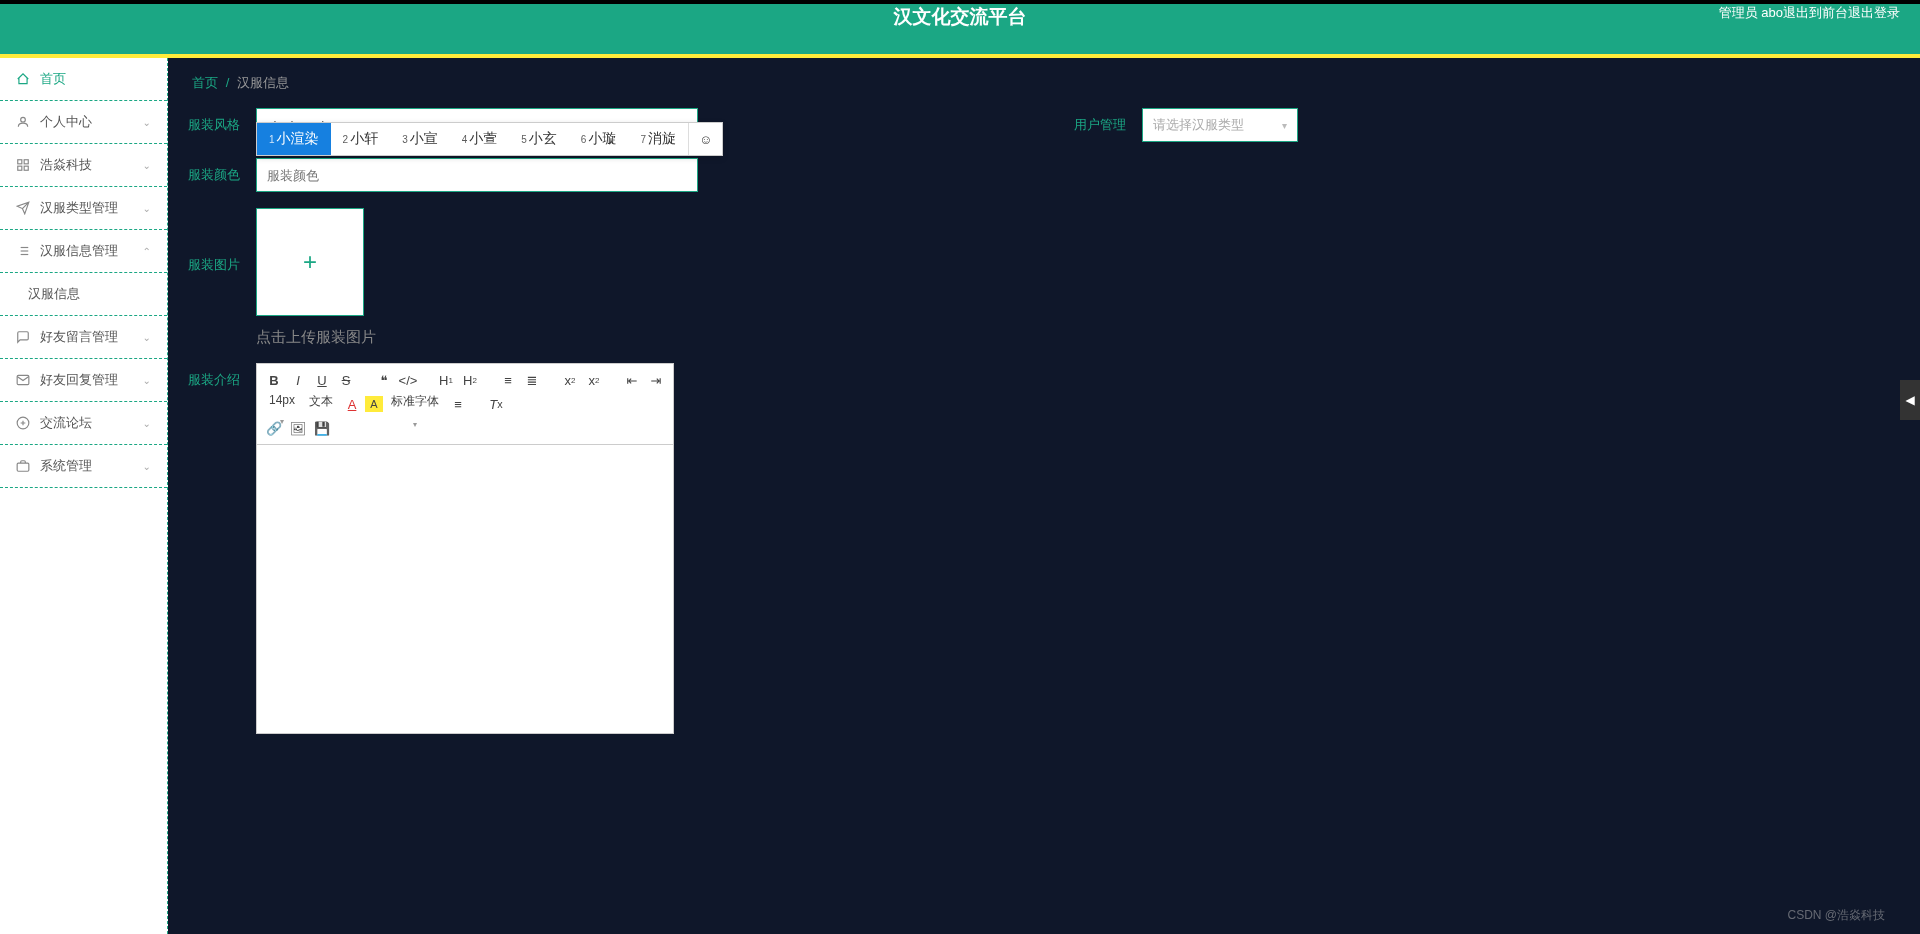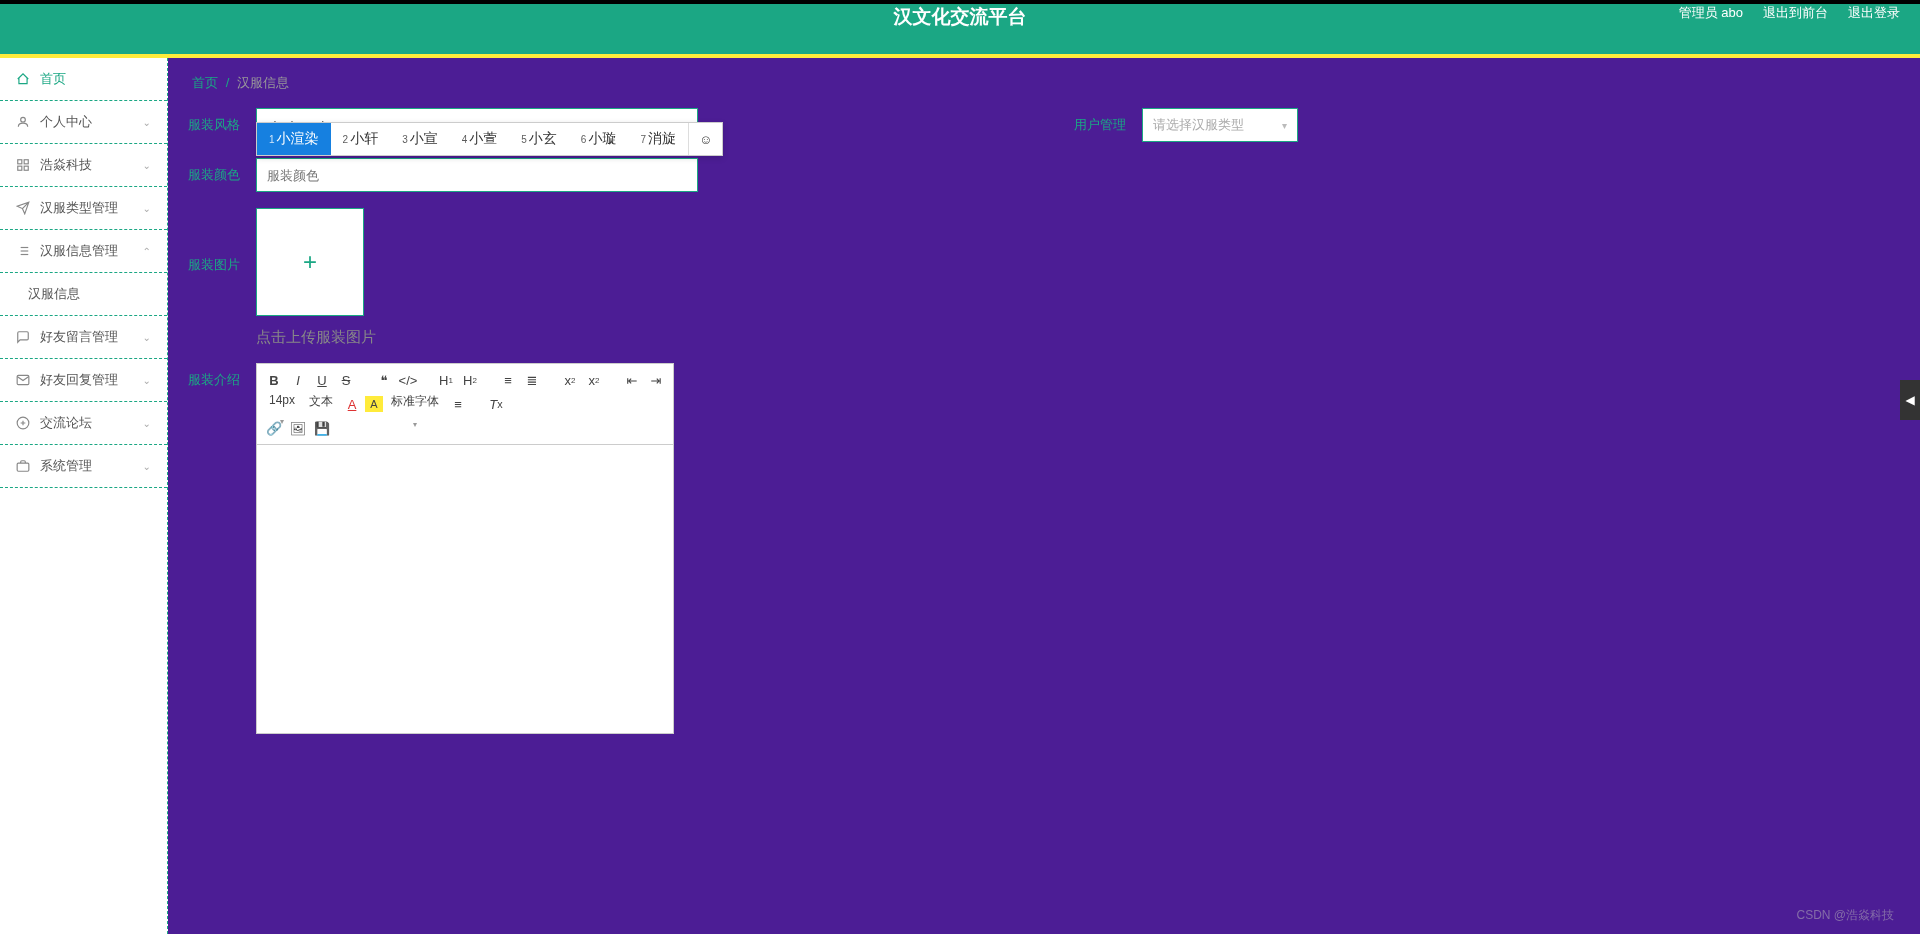--- a/index.html
+++ b/index.html
@@ -1,34 +1,34 @@
 <!DOCTYPE html>
 <html><head>
   <meta charset="utf-8">
   <style>
     * { box-sizing: border-box; margin: 0; padding: 0; }
     body { font-family: "Microsoft YaHei", Arial, sans-serif; font-size: 13px; color: #333; background: #fff; }
     
     .top-black { height: 4px; background: #000; }
     .header { height: 50px; background: #1ba784; display: flex; padding: 0 20px; position: relative; }
     .header-title { position: absolute; left: 50%; transform: translateX(-50%); color: #fff; font-size: 19px; font-weight: bold; }
-    .header-right { margin-left: auto; display: flex; gap: 20px; }
+    .header-right { margin-left: auto; display: flex; }
     .header-link { color: #fff; font-size: 13px; cursor: pointer; }
     .yellow-bar { height: 4px; background: #ffeb3b; }
     
     .layout { display: flex; height: calc(100vh - 58px); }
     
     .sidebar { width: 168px; background: #fff; border-right: 1px dashed #1ba784; }
     .menu-item { display: flex; align-items: center; padding: 12px 16px; color: #555; cursor: pointer; font-size: 13px; border-bottom: 1px dashed #1ba784; position: relative; }
     .menu-item.active { color: #1ba784; }
     .menu-icon { width: 14px; height: 14px; margin-right: 10px; display: inline-flex; align-items: center; justify-content: center; }
     .menu-chevron { margin-left: auto; font-size: 10px; color: #aaa; }
     .sub-item { padding: 12px 16px 12px 28px; color: #555; cursor: pointer; font-size: 13px; border-bottom: 1px dashed #1ba784; }
     
-    .main { flex: 1; background: #4c1d95; padding: 12px 20px; overflow: auto; position: relative; }
+    .main { flex: 1; background: #0f172a; padding: 12px 20px; overflow: auto; position: relative; }
     .breadcrumb { margin: 4px 0 16px 4px; font-size: 13px; }
     .bc-link { color: #1ba784; cursor: pointer; }
     .bc-sep { color: #1ba784; margin: 0 4px; }
     .bc-cur { color: #999; }
     
     .form-row { display: flex; gap: 60px; }
     .form-col { flex: 1; }
     .field { display: flex; align-items: flex-start; margin-bottom: 16px; }
     .field-label { width: 56px; color: #1ba784; font-size: 13px; padding-top: 8px; margin-right: 12px; text-align: left; white-space: nowrap; }
     .field-input { flex: 1; max-width: 442px; height: 34px; border: 1px solid #1ba784; background: #fff; padding: 0 10px; font-size: 13px; outline: none; color: #555; }
@@ -48,21 +48,21 @@
     
     .editor { max-width: 442px; }
     .editor-toolbar { background: #fff; border: 1px solid #ccc; border-bottom: none; padding: 4px 6px; }
     .tb-row { display: flex; align-items: center; gap: 2px; flex-wrap: wrap; min-height: 24px; }
     .tb-btn { width: 22px; height: 22px; display: flex; align-items: center; justify-content: center; font-size: 13px; cursor: pointer; color: #444; }
     .tb-drop { height: 22px; display: flex; align-items: center; padding: 0 6px; font-size: 12px; cursor: pointer; gap: 10px; color: #444; flex-direction: column; }
     .tb-drop .da { font-size: 8px; color: #999; }
     .editor-body { height: 290px; background: #fff; border: 1px solid #ccc; }
     
     .float-tab { position: fixed; right: 0; top: 380px; width: 20px; height: 40px; background: #333; color: #fff; display: flex; align-items: center; justify-content: center; font-size: 12px; cursor: pointer; }
-    .watermark { position: fixed; right: 26px; bottom: 10px; color: #bbb; font-size: 12px; opacity: 0.5; }
+    .watermark { position: fixed; right: 35px; bottom: 10px; color: #bbb; font-size: 12px; opacity: 0.5; }
     
     svg { width: 14px; height: 14px; }
   </style>
 </head>
 <body>
 
 <div class="top-black"></div>
 
 <div class="header">
   <div class="header-title">汉文化交流平台</div>

